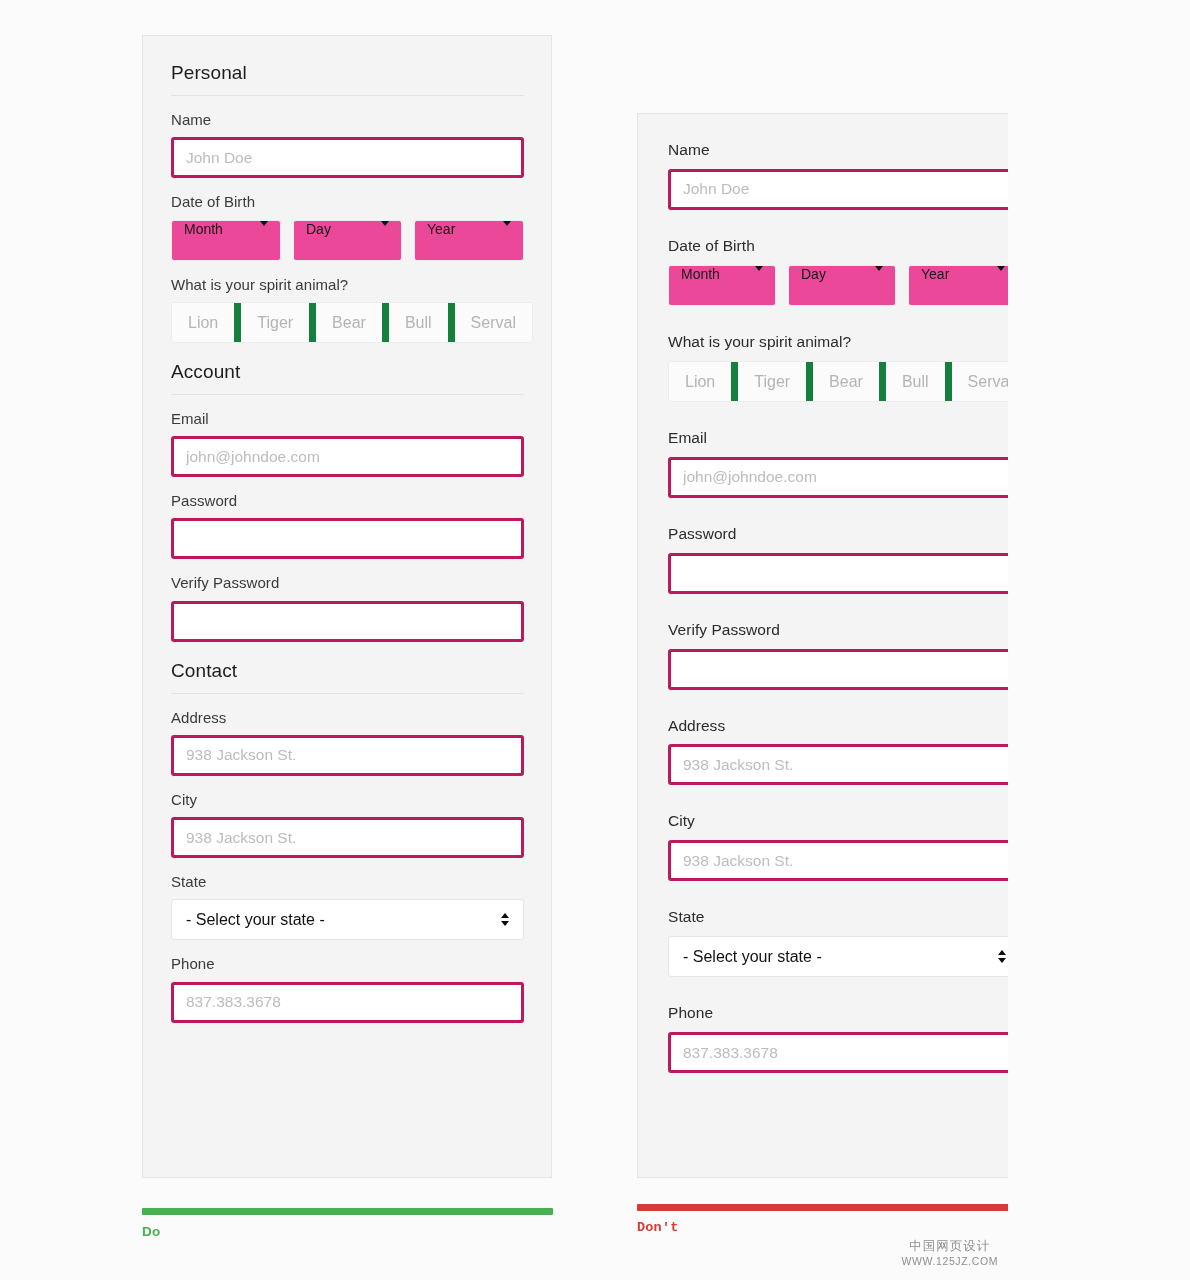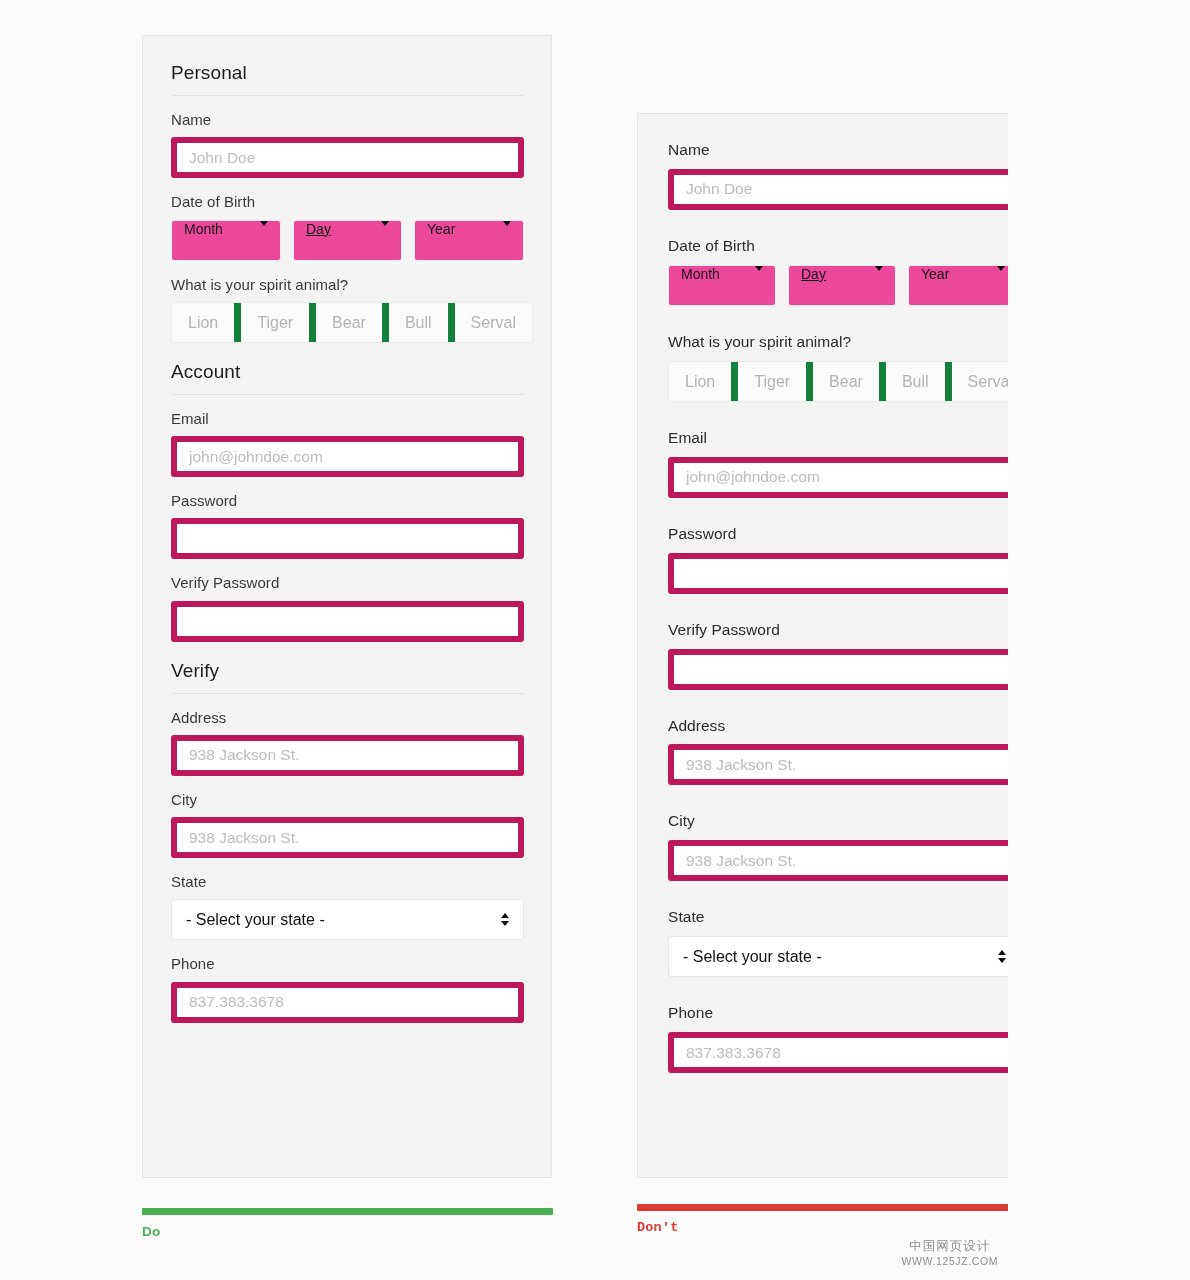--- a/index.html
+++ b/index.html
@@ -70,21 +70,21 @@
     font-size: 15.5px;
     color: #2b2b2b;
     margin-bottom: 8px;
   }
 
   .text-input {
     display: block;
     width: 100%;
     height: 41px;
     background: #ffffff;
-    border: 6px solid #be185d;
+    border: 3px solid #be185d;
     border-radius: 3px;
     padding: 0 12px;
     font-family: inherit;
     font-size: 15.5px;
     color: #555;
     outline: none;
   }
   .text-input::placeholder { color: #bcbcbc; }
 
   
@@ -107,21 +107,21 @@
   .mini-select > .ms-label { flex: 1 1 auto; white-space: nowrap; }
   .mini-select .caret {
     flex: 0 0 auto;
     margin-left: 14px;
     width: 0; height: 0;
     border-left: 4.5px solid transparent;
     border-right: 4.5px solid transparent;
     border-top: 5.5px solid #111;
   }
   .ms-month { width: 111px; }
-  .ms-day   { width: 110px; text-decoration: underline; }
+  .ms-day   { width: 110px; }
   .ms-year  { width: 111px; gap: 9px; }
 
   .dont .ms-month { width: 108px; }
   .dont .ms-day   { width: 108px; }
   .dont .ms-year  { width: 110px; }
 
   
   .segmented {
     display: flex;
     background: #fafafa;
@@ -258,21 +258,21 @@
         <div class="field">
           <span class="field-label">Password</span>
           <input class="text-input" type="password" style="">
         </div>
         <div class="field">
           <span class="field-label">Verify Password</span>
           <input class="text-input" type="password" style="">
         </div>
       </div>
       <div class="section-block">
-        <div class="section-head">Verify</div>
+        <div class="section-head">Contact</div>
         <div class="field">
           <span class="field-label">Address</span>
           <input class="text-input" type="text" placeholder="938 Jackson St." style="">
         </div>
         <div class="field">
           <span class="field-label">City</span>
           <input class="text-input" type="text" placeholder="938 Jackson St." style="">
         </div>
         <div class="field">
           <span class="field-label">State</span>

